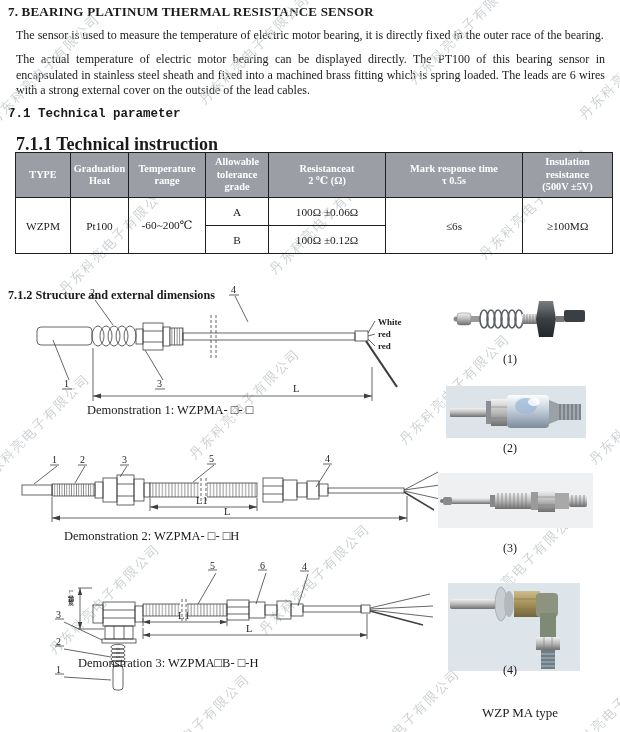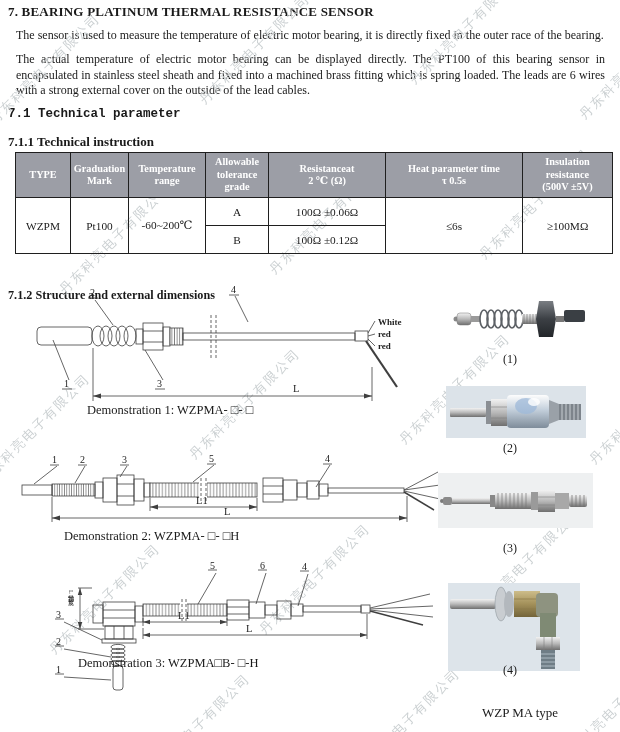--- a/index.html
+++ b/index.html
@@ -9,21 +9,21 @@
   }
   .wm{
     position:absolute;font-size:13px;letter-spacing:2px;color:#cbd0d2;
     transform:rotate(-45deg);white-space:nowrap;pointer-events:none;z-index:0;
   }
   .layer{position:absolute;left:0;top:0;width:620px;height:732px;z-index:1;}
   .flow{position:absolute;left:8px;top:4px;width:605px;}
   h1.title{font-size:13px;font-weight:bold;margin:0 0 3px 0;letter-spacing:.2px;}
   p.body{font-size:12px;line-height:15.8px;margin:8px;text-align:justify;}
   .h71{font-size:12.5px;font-weight:bold;margin:3px 0 13px 0;font-family:Liberation Mono, monospace;}
-  .h711{font-size:13px;font-weight:bold;margin:4px 0 0 0;}
+  .h711{font-size:18px;font-weight:bold;margin:4px 0 0 8px;}
   .h712{position:absolute;left:8px;top:264px;font-size:12.2px;font-weight:bold;margin-top:24px;}
   table.spec{
     position:absolute;left:15px;top:152px;width:597px;border-collapse:collapse;
     table-layout:fixed;z-index:2;
   }
   table.spec th,table.spec td{border:1.4px solid #1f1f1f;text-align:center;vertical-align:middle;padding:0;}
   table.spec th{
     background:#9c9ea6;color:#ffffff;font-size:10.3px;font-weight:bold;
     white-space:pre-line;height:44px;line-height:12.5px;
   }
@@ -114,29 +114,29 @@
       <col style="width:77px">
       <col style="width:63px">
     <col style="width:117px">
       <col style="width:137px">
       <col style="width:90px">
   </colgroup>
   <tbody>
       <tr>
     <th>TYPE</th>
     <th>Graduation
-Mark</th>
+Heat</th>
     <th>Temperature
 range</th>
     <th>Allowable
 tolerance
 grade</th>
     <th>Resistanceat
 2 ℃ (Ω)</th>
-    <th>Heat parameter time
+    <th>Mark response time
 τ 0.5s</th>
     <th>Insulation
 resistance
 (500V ±5V)</th>
   </tr>
   <tr>
     <td rowspan="2">WZPM</td>
     <td rowspan="2">Pt100</td>
     <td rowspan="2">-60~200℃</td>
     <td>A</td>

